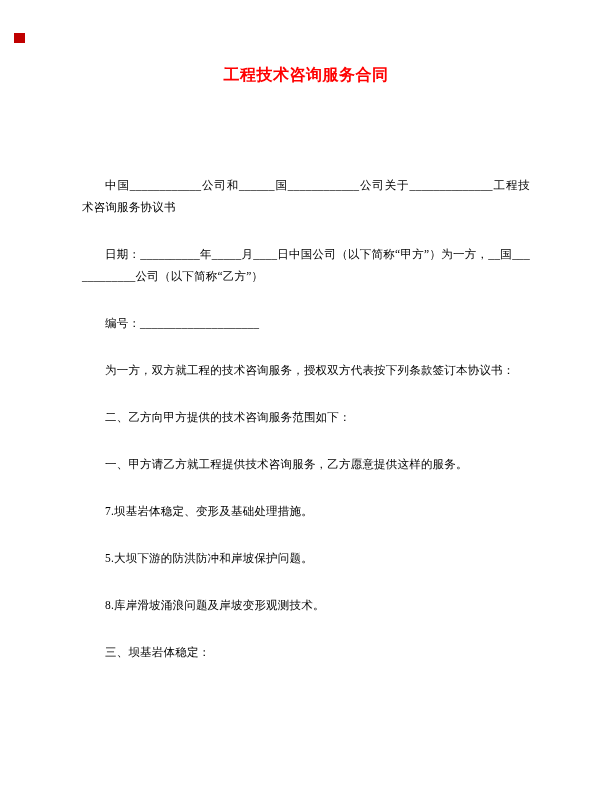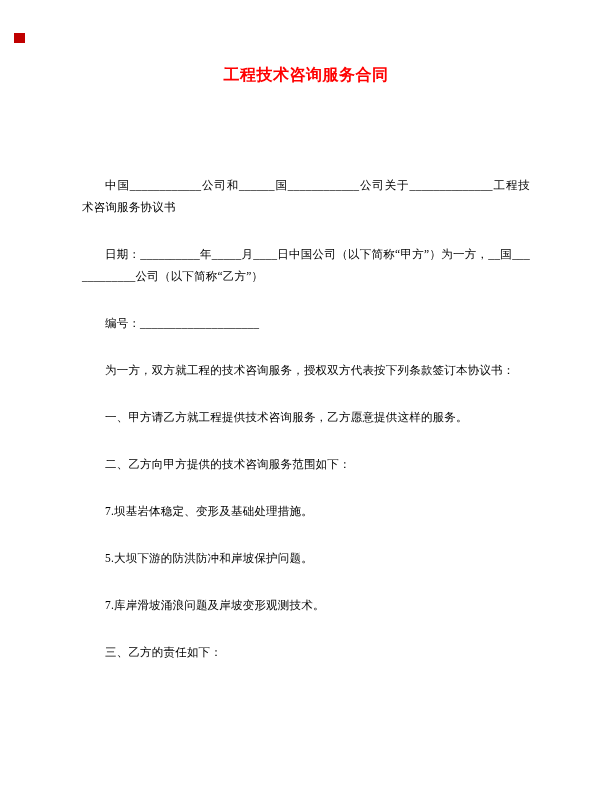--- a/index.html
+++ b/index.html
@@ -51,20 +51,20 @@
 <body style="background: rgb(255, 255, 255);">
 
 <div class="page">
   <div class="corner-mark" style="background: rgb(192, 0, 0);"></div>
   <h1 class="doc-title" style="color: rgb(255, 0, 0);">工程技术咨询服务合同</h1>
   <div class="doc-body" id="doc-body">
       <p class="para">中国____________公司和______国____________公司关于______________工程技术咨询服务协议书</p>
       <p class="para">日期：__________年_____月____日中国公司（以下简称“甲方”）为一方，__国____________公司（以下简称“乙方”）</p>
       <p class="para">编号：____________________</p>
       <p class="para">为一方，双方就工程的技术咨询服务，授权双方代表按下列条款签订本协议书：</p>
+      <p class="para">二、乙方向甲方提供的技术咨询服务范围如下：</p>
       <p class="para">一、甲方请乙方就工程提供技术咨询服务，乙方愿意提供这样的服务。</p>
-      <p class="para">二、乙方向甲方提供的技术咨询服务范围如下：</p>
       <p class="para">7.坝基岩体稳定、变形及基础处理措施。</p>
       <p class="para">5.大坝下游的防洪防冲和岸坡保护问题。</p>
-      <p class="para">7.库岸滑坡涌浪问题及岸坡变形观测技术。</p>
-      <p class="para">三、乙方的责任如下：</p>
+      <p class="para">8.库岸滑坡涌浪问题及岸坡变形观测技术。</p>
+      <p class="para">三、坝基岩体稳定：</p>
     </div>
 </div>
 
 </body></html>

